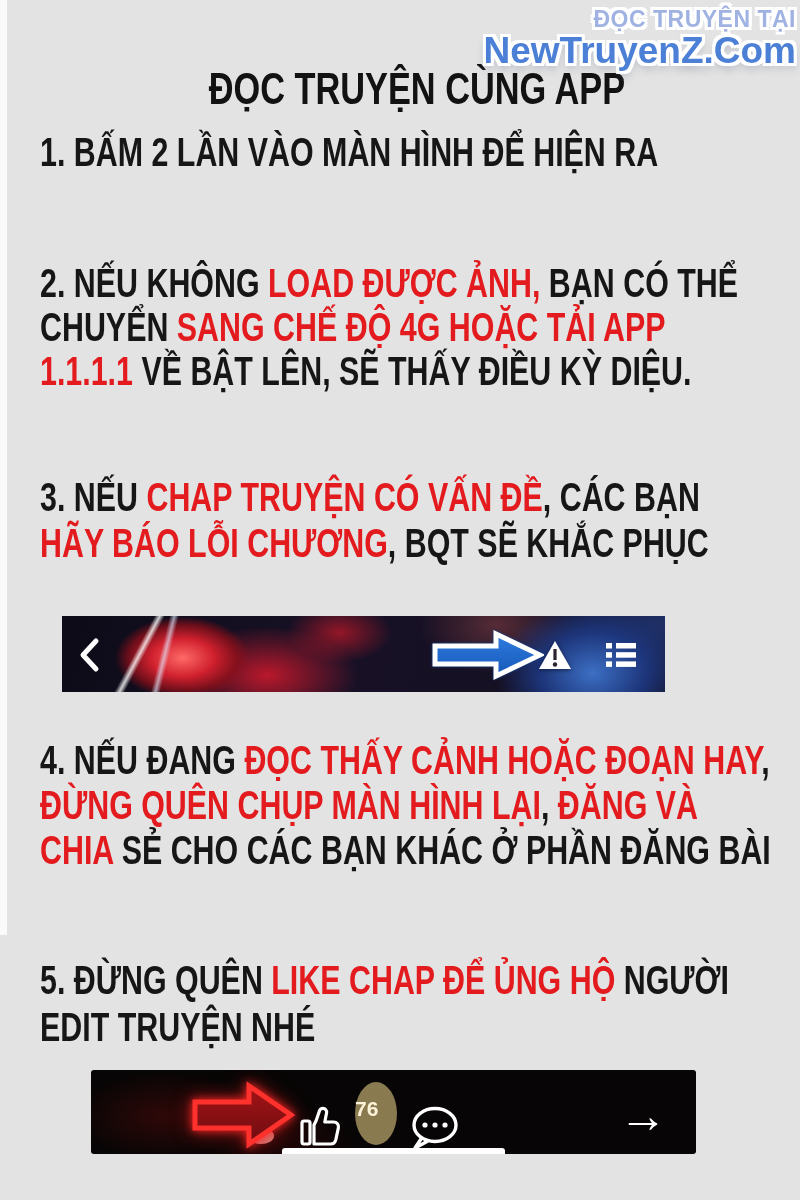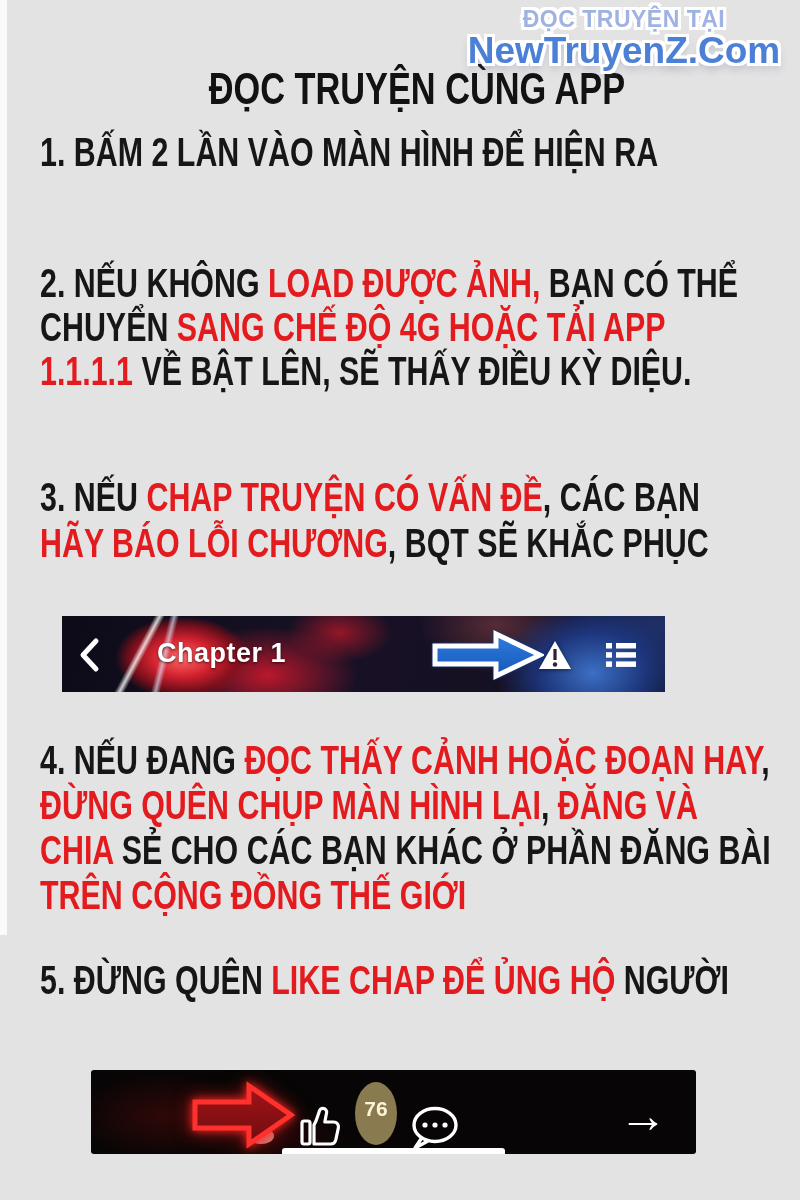--- a/index.html
+++ b/index.html
@@ -12,21 +12,21 @@
   .cond-c{ display:inline-block; transform:scaleX(.78); transform-origin:50% 50%; white-space:nowrap; }
 
   .title { position:absolute; left:0; top:49px; width:100%; margin:17px; text-align:center;
            font-size:44px; line-height:46px; font-weight:bold; color:#121212; }
 
   .line { position:absolute; left:40px; height:45px; font-size:40px; line-height:45px;
           font-weight:bold; color:#161616; }
   .seg.red { color:#e31b1e; }
 
   
-  .logo { position:absolute; top:6px; right:11px; width:330px; text-align:center; z-index:6; }
+  .logo { position:absolute; top:6px; right:4px; width:330px; text-align:right; z-index:6; }
   .logo-tag { font-size:23px; font-weight:bold; color:#9fb2e2; letter-spacing:.5px;
     text-shadow:-3px -3px 0 #fff,0 -3px 0 #fff,3px -3px 0 #fff,-3px 0 0 #fff,3px 0 0 #fff,
                 -3px 3px 0 #fff,0 3px 0 #fff,3px 3px 0 #fff; }
   .logo-site { margin-top:-3px; font-size:37px; font-weight:bold; color:#4c80d6;
     text-shadow:-3px -3px 0 #fff,0 -3px 0 #fff,3px -3px 0 #fff,-3px 0 0 #fff,3px 0 0 #fff,
                 -3px 3px 0 #fff,0 3px 0 #fff,3px 3px 0 #fff,0 6px 8px rgba(100,110,140,.45); }
 
   
   .chapter-bar { position:absolute; left:62px; top:616px; width:603px; height:76px; overflow:hidden;
     background:
@@ -54,21 +54,21 @@
       radial-gradient(120px 60px at 12% 55%, rgba(140,15,15,.30), rgba(0,0,0,0) 75%),
       radial-gradient(110px 50px at 30% 85%, rgba(120,10,10,.25), rgba(0,0,0,0) 75%),
       #070505; }
   .red-arrow { position:absolute; left:100px; top:10px;
     filter:drop-shadow(0 0 4px rgba(255,40,40,.9)) drop-shadow(0 0 9px rgba(255,30,30,.55)); }
   .finger-dot { position:absolute; left:157px; top:58px; width:26px; height:16px; border-radius:50%;
     background:#d98d86; opacity:.9; }
   .thumb { position:absolute; left:208px; top:32px; }
   .badge { position:absolute; left:264px; top:12px; width:42px; height:63px; border-radius:50%;
     background:#8a7a50; color:#fcf3d9; font-size:21px; font-weight:bold;
-    display:flex; align-items:center; justify-content:center; padding-bottom:10px; box-sizing:border-box; }
+    display:flex; align-items:center; padding-bottom:10px; box-sizing:border-box; }
   .bubble { position:absolute; left:317px; top:36px; }
   .next-arrow { position:absolute; left:528px; top:22px; font-size:48px; line-height:48px;
     color:#fff; font-weight:bold; }
   .home-strip { position:absolute; left:191px; bottom:0; width:223px; height:6px;
     background:#fff; border-radius:3px 3px 0 0; }
 </style>
 </head>
 <body>
 
 <div class="page">
@@ -88,21 +88,20 @@
   <div class="line" style="top:349px"><span class="cond"><span class="seg red">1.1.1.1</span><span class="seg"> VỀ BẬT LÊN, SẼ THẤY ĐIỀU KỲ DIỆU.</span></span></div>
 
   <div class="line" style="top:475px"><span class="cond"><span class="seg">3. NẾU </span><span class="seg red">CHAP TRUYỆN CÓ VẤN ĐỀ</span><span class="seg">, CÁC BẠN</span></span></div>
   <div class="line" style="top:521px"><span class="cond"><span class="seg red">HÃY BÁO LỖI CHƯƠNG</span><span class="seg">, BQT SẼ KHẮC PHỤC</span></span></div>
 
   <div class="chapter-bar">
     <div class="art-streaks"></div>
     <svg class="chv" width="22" height="36" viewBox="0 0 22 36">
       <polyline points="18,4 5,18 18,32" fill="none" stroke="#ffffff" stroke-width="5" stroke-linecap="round" stroke-linejoin="round"></polyline>
     </svg>
-    <div class="chapter-label">Chapter 1</div>
     <svg class="blue-arrow" width="112" height="50" viewBox="0 0 112 50">
       <defs>
           <linearGradient id="bag" x1="0" y1="0" x2="0" y2="1">
         <stop offset="0" stop-color="#2f7de0"></stop>
             <stop offset="1" stop-color="#1558b8"></stop>
       </linearGradient>
         </defs>
       <polygon points="3,16 64,16 64,4 108,25 64,46 64,34 3,34" fill="url(#bag)" stroke="#ffffff" stroke-width="5" stroke-linejoin="miter"></polygon>
     </svg>
     <svg class="warn" width="34" height="30" viewBox="0 0 34 30">
@@ -116,23 +115,23 @@
       <rect x="0" y="9.2" width="6" height="5.5" fill="#ffffff"></rect>
         <rect x="10" y="9.2" width="20" height="5.5" fill="#ffffff"></rect>
       <rect x="0" y="18.4" width="6" height="5.5" fill="#ffffff"></rect>
         <rect x="10" y="18.4" width="20" height="5.5" fill="#ffffff"></rect>
     </svg>
   </div>
 
   <div class="line" style="top:738px"><span class="cond"><span class="seg">4. NẾU ĐANG </span><span class="seg red">ĐỌC THẤY CẢNH HOẶC ĐOẠN HAY</span><span class="seg">,</span></span></div>
   <div class="line" style="top:783px"><span class="cond"><span class="seg red">ĐỪNG QUÊN CHỤP MÀN HÌNH LẠI</span><span class="seg">,</span><span class="seg red"> ĐĂNG VÀ</span></span></div>
   <div class="line" style="top:828px"><span class="cond"><span class="seg red">CHIA </span><span class="seg">SẺ CHO CÁC BẠN KHÁC Ở PHẦN ĐĂNG BÀI</span></span></div>
-  <div class="line" style="top:873px"><span class="cond"><span class="seg red">TRÊN CỘNG ĐỒNG THẾ GIỚI</span></span></div>
 
   <div class="line" style="top:958px"><span class="cond"><span class="seg">5. ĐỪNG QUÊN </span><span class="seg red">LIKE CHAP ĐỂ ỦNG HỘ</span><span class="seg"> NGƯỜI</span></span></div>
+  <div class="line" style="top:1005px"><span class="cond"><span class="seg">EDIT TRUYỆN NHÉ</span></span></div>
 
   <div class="bottom-bar">
     <div class="finger-dot"></div>
     <svg class="red-arrow" width="105" height="70" viewBox="0 0 105 70">
       <defs>
           <linearGradient id="rag" x1="0" y1="0" x2="0" y2="1">
         <stop offset="0" stop-color="#a31417"></stop>
             <stop offset="1" stop-color="#6f0c10"></stop>
       </linearGradient>
         </defs>

